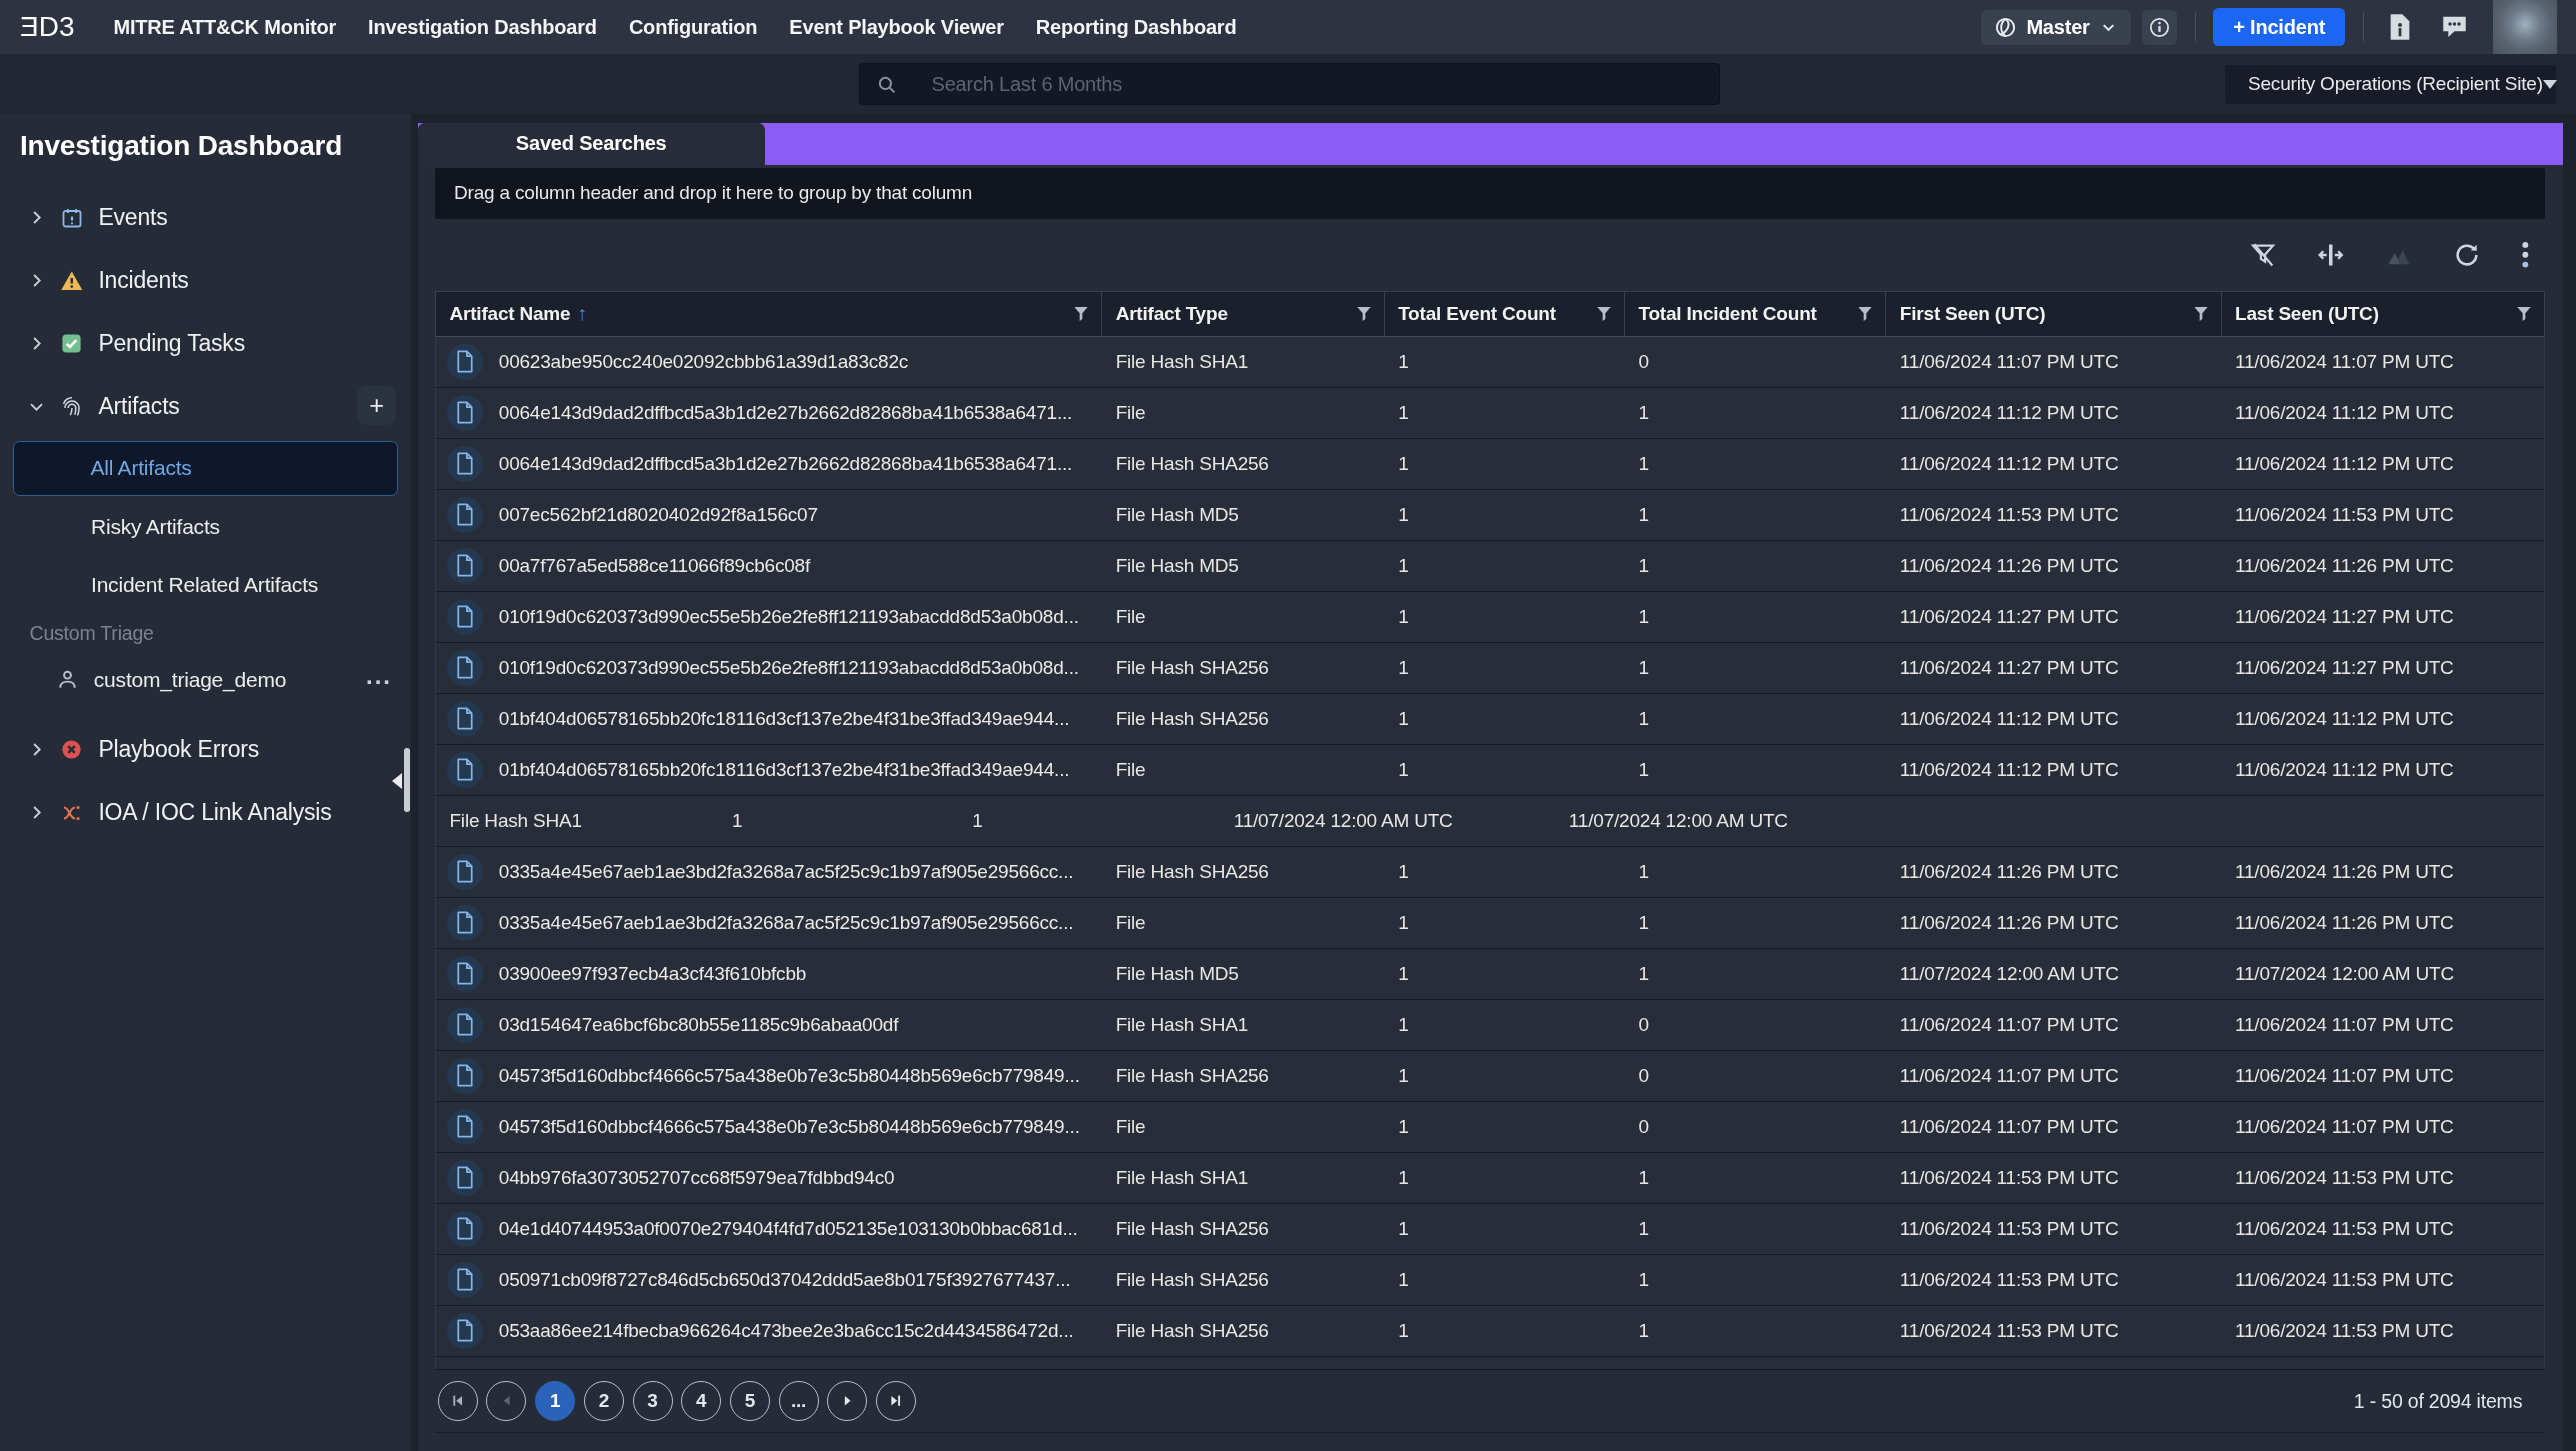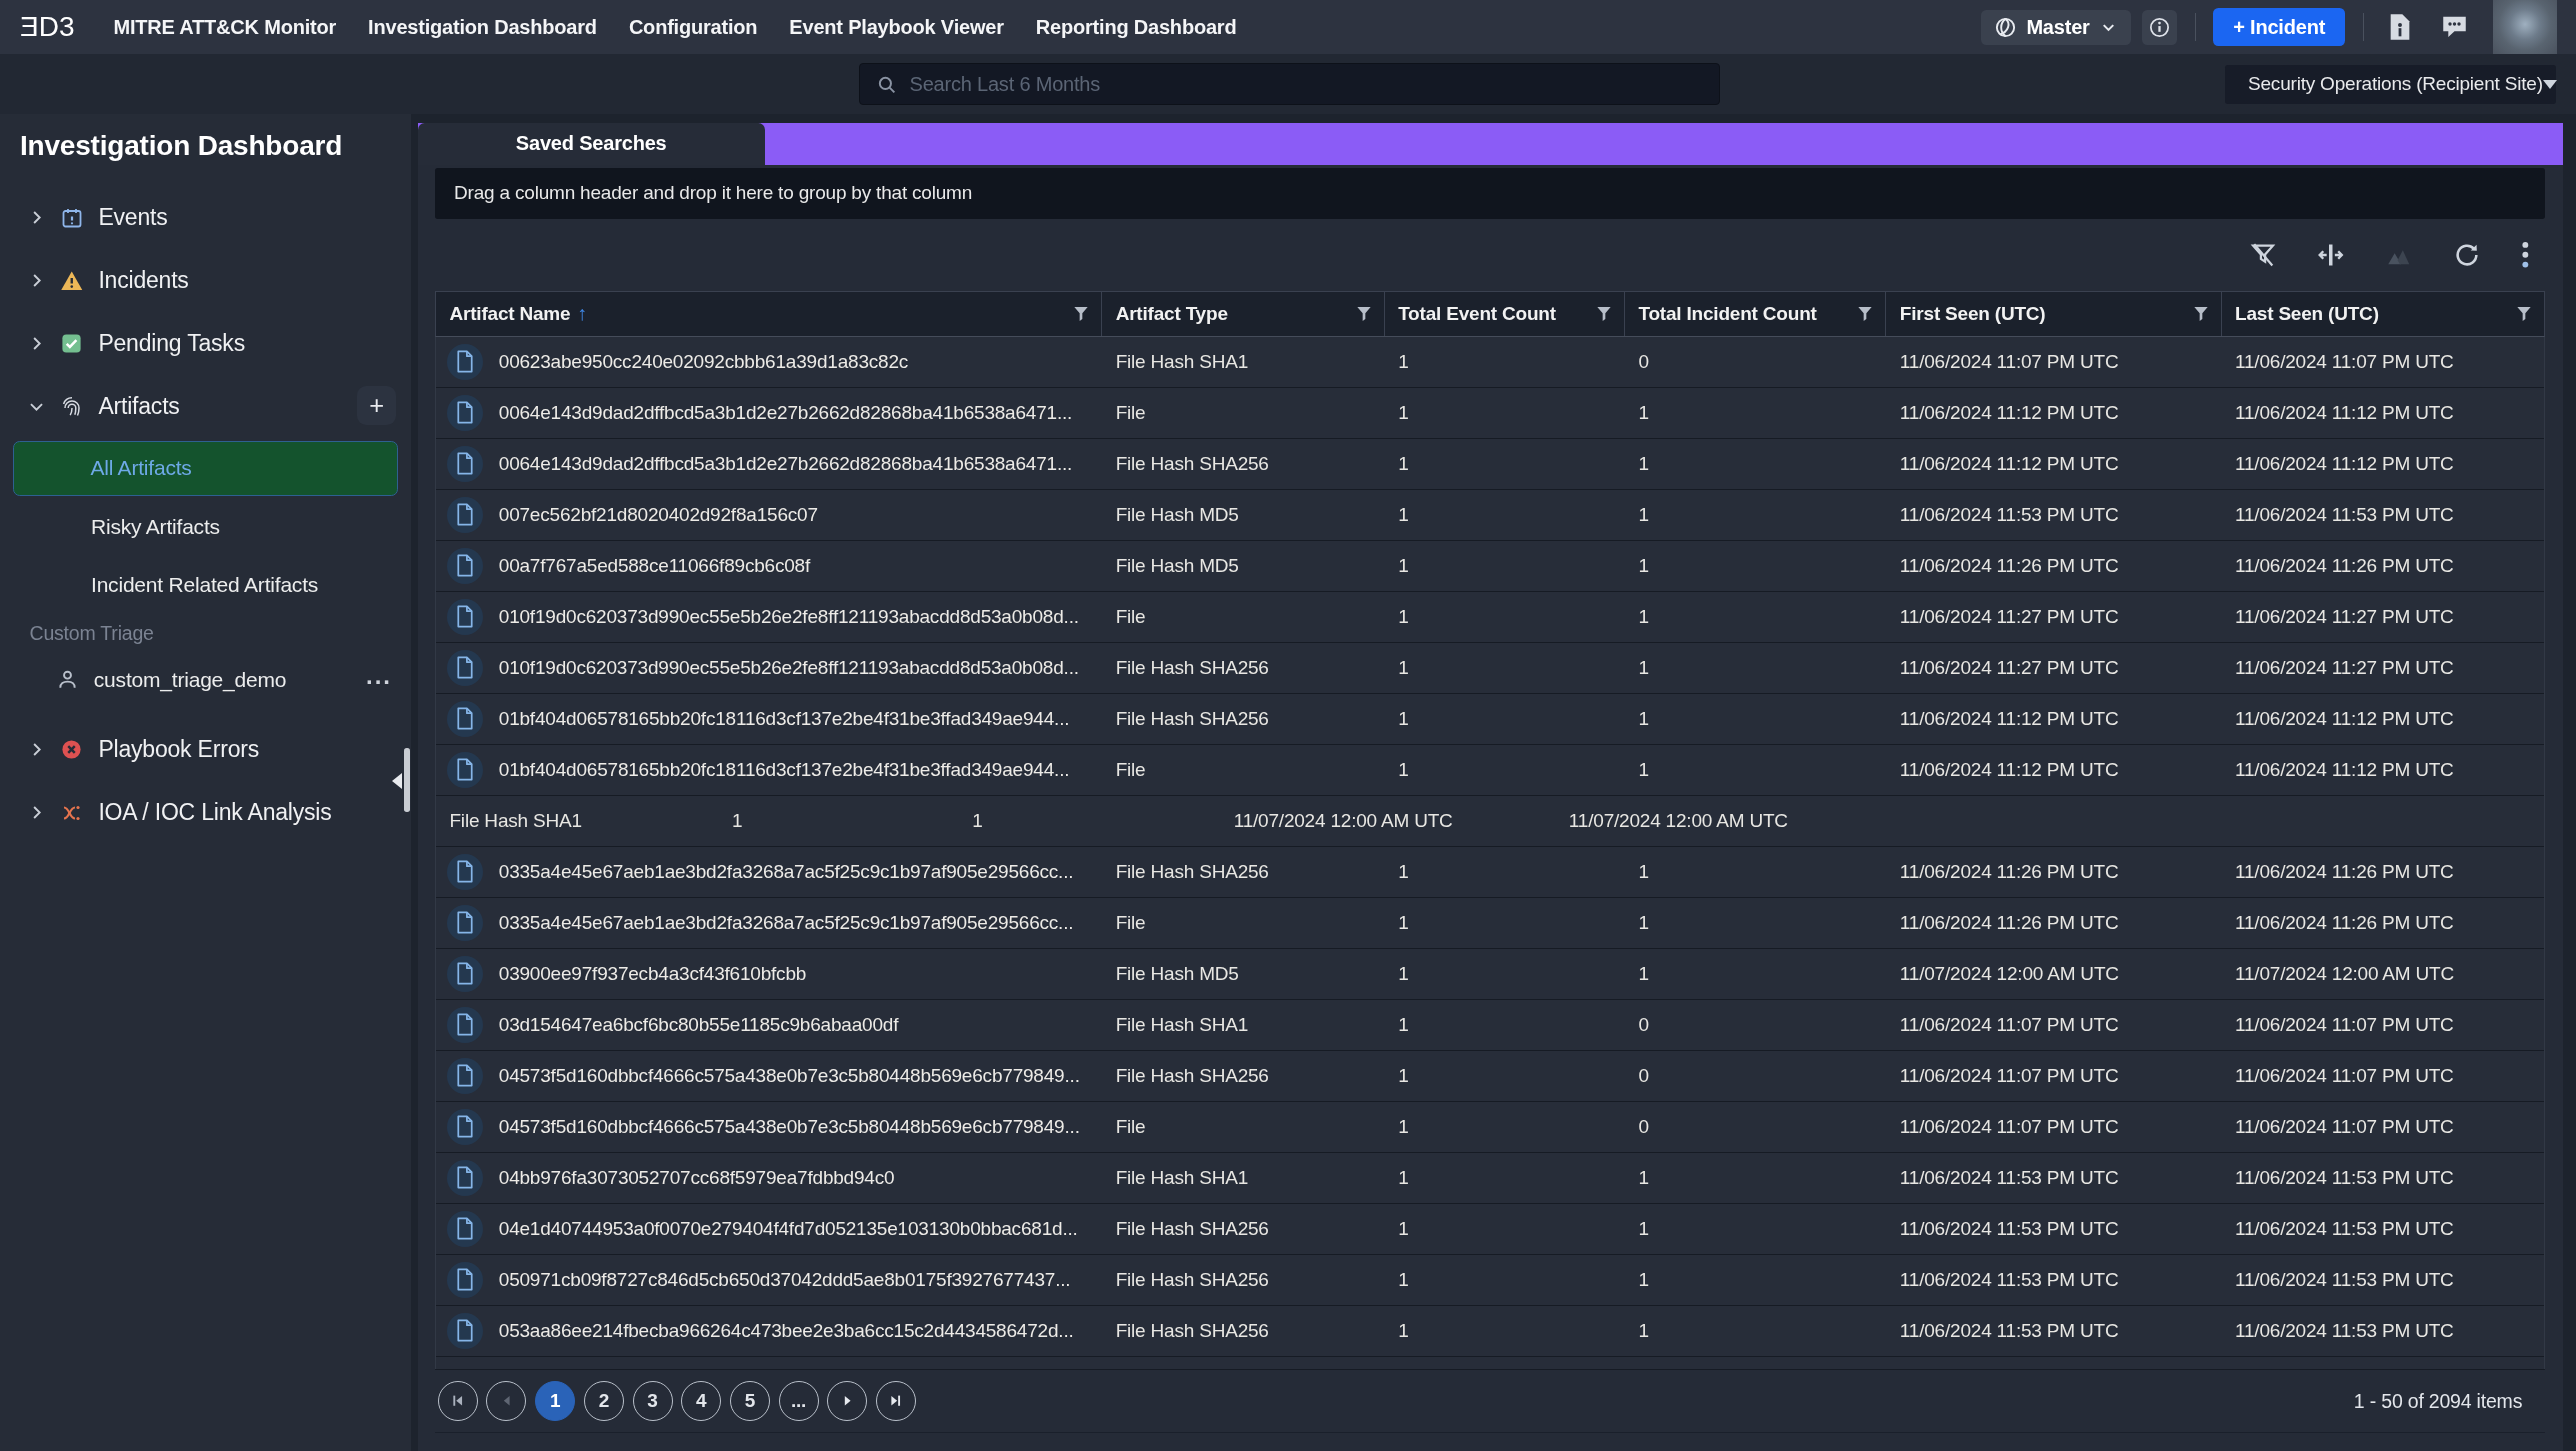--- a/index.html
+++ b/index.html
@@ -16,21 +16,21 @@
   .env-pill { display:flex; align-items:center; gap:9.4px; background:#3a414e; border-radius:5.4px; height:35px; padding:0 13.4px; margin-right:10.7px; }
   .env-pill .env-label { color:#ffffff; font-size:20px; font-weight:700; }
   .icon-btn { width:35px; height:35px; background:#3a414e; border-radius:5.4px; display:flex; align-items:center; justify-content:center; }
   .v-div { width:1.3px; height:28px; background:#4a515e; margin:0 17.4px; }
   .incident-btn { height:38px; background:#1b66f2; border-radius:5.4px; color:#ffffff; font-size:20px; font-weight:700; display:flex; align-items:center; padding:0 20px; white-space:nowrap; }
   .top-icons { display:flex; gap:29.5px; align-items:center; margin:0 6.7px; }
   .avatar { width:64px; height:54px; margin-left:17.4px; margin-right:19.5px; background:radial-gradient(circle at 50% 45%, #9fb0c0 0%, #6d7b8a 35%, #596470 60%, #4a525e 100%); }
 
   
   .subbar { position:relative; height:60px; background:#222833; }
-  .searchbox { position:absolute; left:859px; top:9.4px; width:861px; height:42px; background:#131824; border:0.7px solid #0d1119; border-radius:4px; display:flex; align-items:center; padding-left:16px; }
+  .searchbox { position:absolute; left:859px; top:9.4px; width:861px; height:42px; background:#131824; border:0.7px solid #0d1119; border-radius:4px; display:flex; align-items:center; padding-left:16px;gap:22px; }
   .searchbox input { background:transparent; border:none; outline:none; color:#e8e8e8; font-size:20px; margin-left:12px; width:771px; font-family:"Liberation Sans",sans-serif; letter-spacing:-0.2px; }
   .searchbox input::placeholder { color:#5b6575; }
   .site-select { position:absolute; right:20px; top:10.7px; width:331px; height:39px; background:#171c28; border-radius:2.7px; display:flex; align-items:center; padding:0 17.4px 0 23px; }
   .site-select .val { color:#e9eaec; font-size:19px; flex:1; white-space:nowrap; }
   .caret-down { width:0; height:0; border-left:7.4px solid transparent; border-right:7.4px solid transparent; border-top:9.4px solid #cfd5dd; }
 
   
   .content { display:flex; height:1338px; }
   .sidebar { position:relative; width:411px; background:#262c37; flex:none; }
   .main { flex:1; position:relative; padding:8.7px 13.4px 0 6.7px; display:flex; flex-direction:column; }
@@ -38,21 +38,21 @@
   
   .sb-title { margin:16px 0 0 20px; color:#ffffff; font-size:28px; font-weight:700; }
   .sb-list { margin-top:24px; }
   .sb-item { position:relative; height:63px; display:flex; align-items:center; padding-left:27px; cursor:pointer; }
   .sb-item .chev { width:19px; display:flex; margin-right:12px; }
   .sb-item .sb-ic { width:27px; display:flex; justify-content:center; margin-right:13.4px; }
   .sb-item .lbl { color:#f0f1f3; font-size:23px; }
   .plus-btn { position:absolute; right:14.8px; top:11.4px; width:39px; height:39px; background:#2c3340; border-radius:9.4px; color:#e8eaee; font-size:25.5px; display:flex; align-items:center; justify-content:center; font-weight:400; }
   .triage-label { height:38px; display:flex; align-items:center; padding-left:29.5px; color:#7b8392; font-size:19.5px; }
   .sub-item { height:58px; display:flex; align-items:center; padding-left:91px; color:#eceded; font-size:21px; cursor:pointer; }
-  .sub-item.selected { margin:2.7px 13.4px; height:55px; border-radius:6.7px; background:#14532d; border:1.3px solid #2e6091; color:#6ea9e6; padding-left:76px; }
+  .sub-item.selected { margin:2.7px 13.4px; height:55px; border-radius:6.7px; background:#0f172a; border:1.3px solid #2e6091; color:#6ea9e6; padding-left:76px; }
   .custom-item { position:relative; height:55px; display:flex; align-items:center; padding-left:56px; color:#eceded; font-size:21px; cursor:pointer; }
   .custom-item .p-ic { margin-right:14.8px; display:flex; }
   .custom-item .more { position:absolute; right:19px; top:9.4px; color:#cfd4dc; font-size:24px; font-weight:700; letter-spacing:2px; }
   .sb-footer { margin-top:10.7px; }
   .sb-scroll-thumb { position:absolute; right:1.3px; top:634px; width:5.4px; height:64px; background:#c9cdd3; border-radius:2.7px; }
   .sb-collapse { position:absolute; right:9.4px; top:659px; width:0; height:0; border-top:8px solid transparent; border-bottom:8px solid transparent; border-right:10.7px solid #e8eaee; }
 
   
   .tabs-row { height:42px; background:#8b5cf6; display:flex; }
   .tab { width:347px; height:42px; background:#262c38; border-radius:6.7px 6.7px 0 0; display:flex; align-items:center; justify-content:center; color:#ffffff; font-size:20px; font-weight:700; cursor:pointer; }

